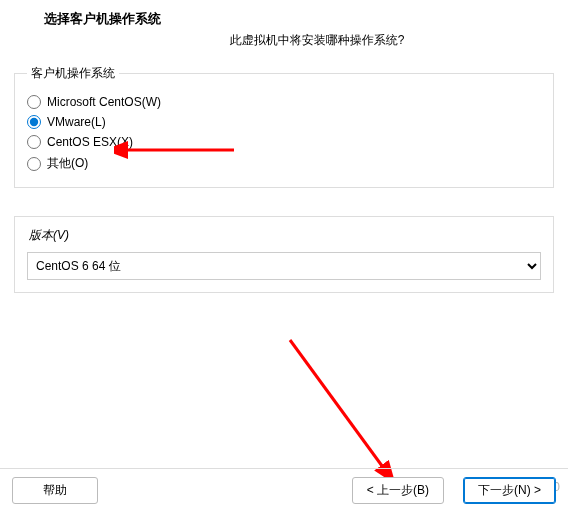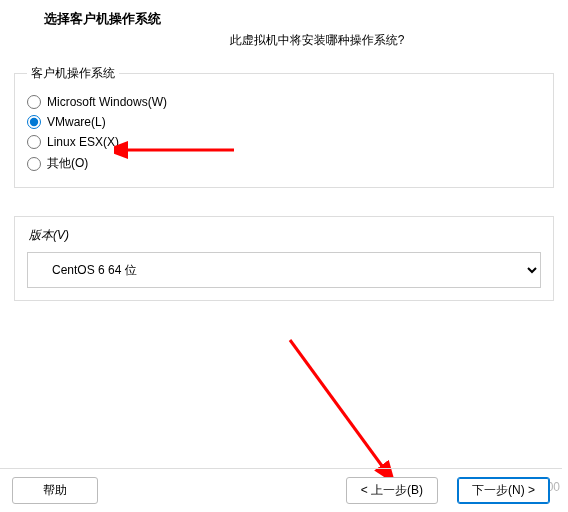--- a/index.html
+++ b/index.html
@@ -52,32 +52,32 @@
     .radio-label {
       font-size: 12px;
     }
     .version-label {
       font-size: 12px;
       padding-left: 2px;
       font-style: italic;
     }
     select {
       width: 100%;
-      height: 36px;
+      height: 28px;
       margin-top: 8px;
       border: 1px solid #ccc;
       background: #fff;
       font-size: 12px;
-      padding-left: 20px;
+      padding-left: 4px;
     }
     .footer {
       position: absolute;
       bottom: 0;
       left: 0;
-      right: 6px;
+      right: 0;
       border-top: 1px solid #ddd;
       padding: 8px 12px;
       display: flex;
       align-items: center;
     }
     .btn {
       background: #fff;
       border: 1px solid #bbb;
       border-radius: 3px;
       padding: 4px 14px;
@@ -122,31 +122,31 @@
   <div class="title">选择客户机操作系统</div>
   <div class="subtitle">此虚拟机中将安装哪种操作系统?</div>
 </div>
 
 <div class="content">
   <fieldset>
     <legend>客户机操作系统</legend>
 
     <label class="radio-row">
       <input type="radio" name="os" style="">
-      <span class="radio-label">Microsoft Windows(W)</span>
+      <span class="radio-label">Microsoft CentOS(W)</span>
     </label>
 
     <label class="radio-row">
       <input type="radio" name="os" checked="" style="">
       <span class="radio-label">VMware(L)</span>
     </label>
 
     <label class="radio-row">
       <input type="radio" name="os" style="">
-      <span class="radio-label">Linux ESX(X)</span>
+      <span class="radio-label">CentOS ESX(X)</span>
     </label>
 
     <label class="radio-row">
       <input type="radio" name="os" style="">
       <span class="radio-label">其他(O)</span>
     </label>
   </fieldset>
 
   <fieldset>
     <div class="version-label">版本(V)</div>

